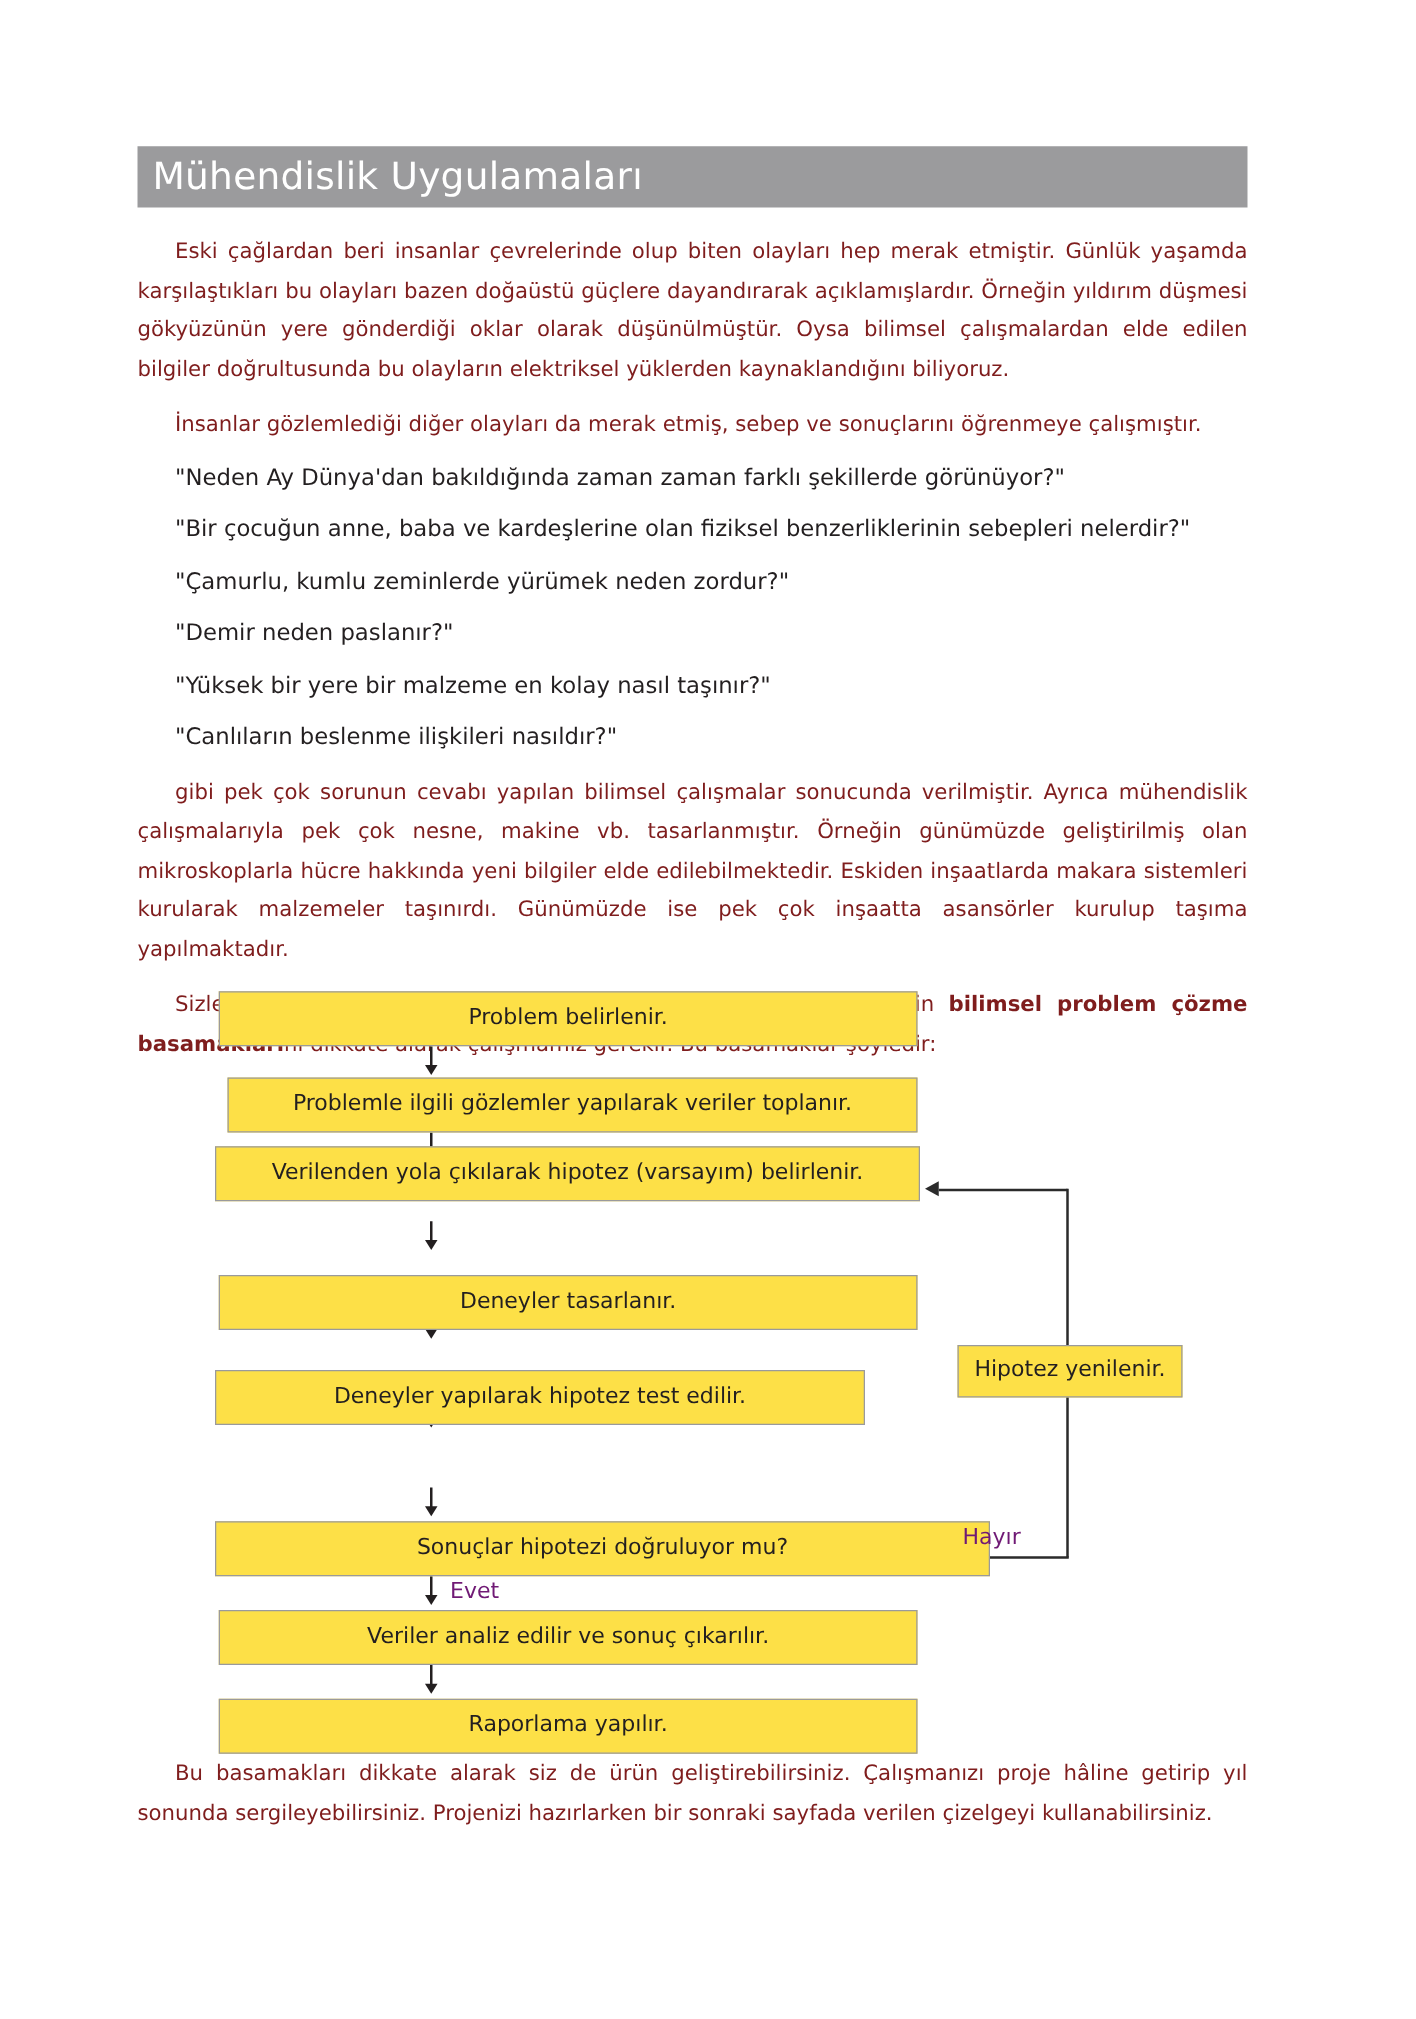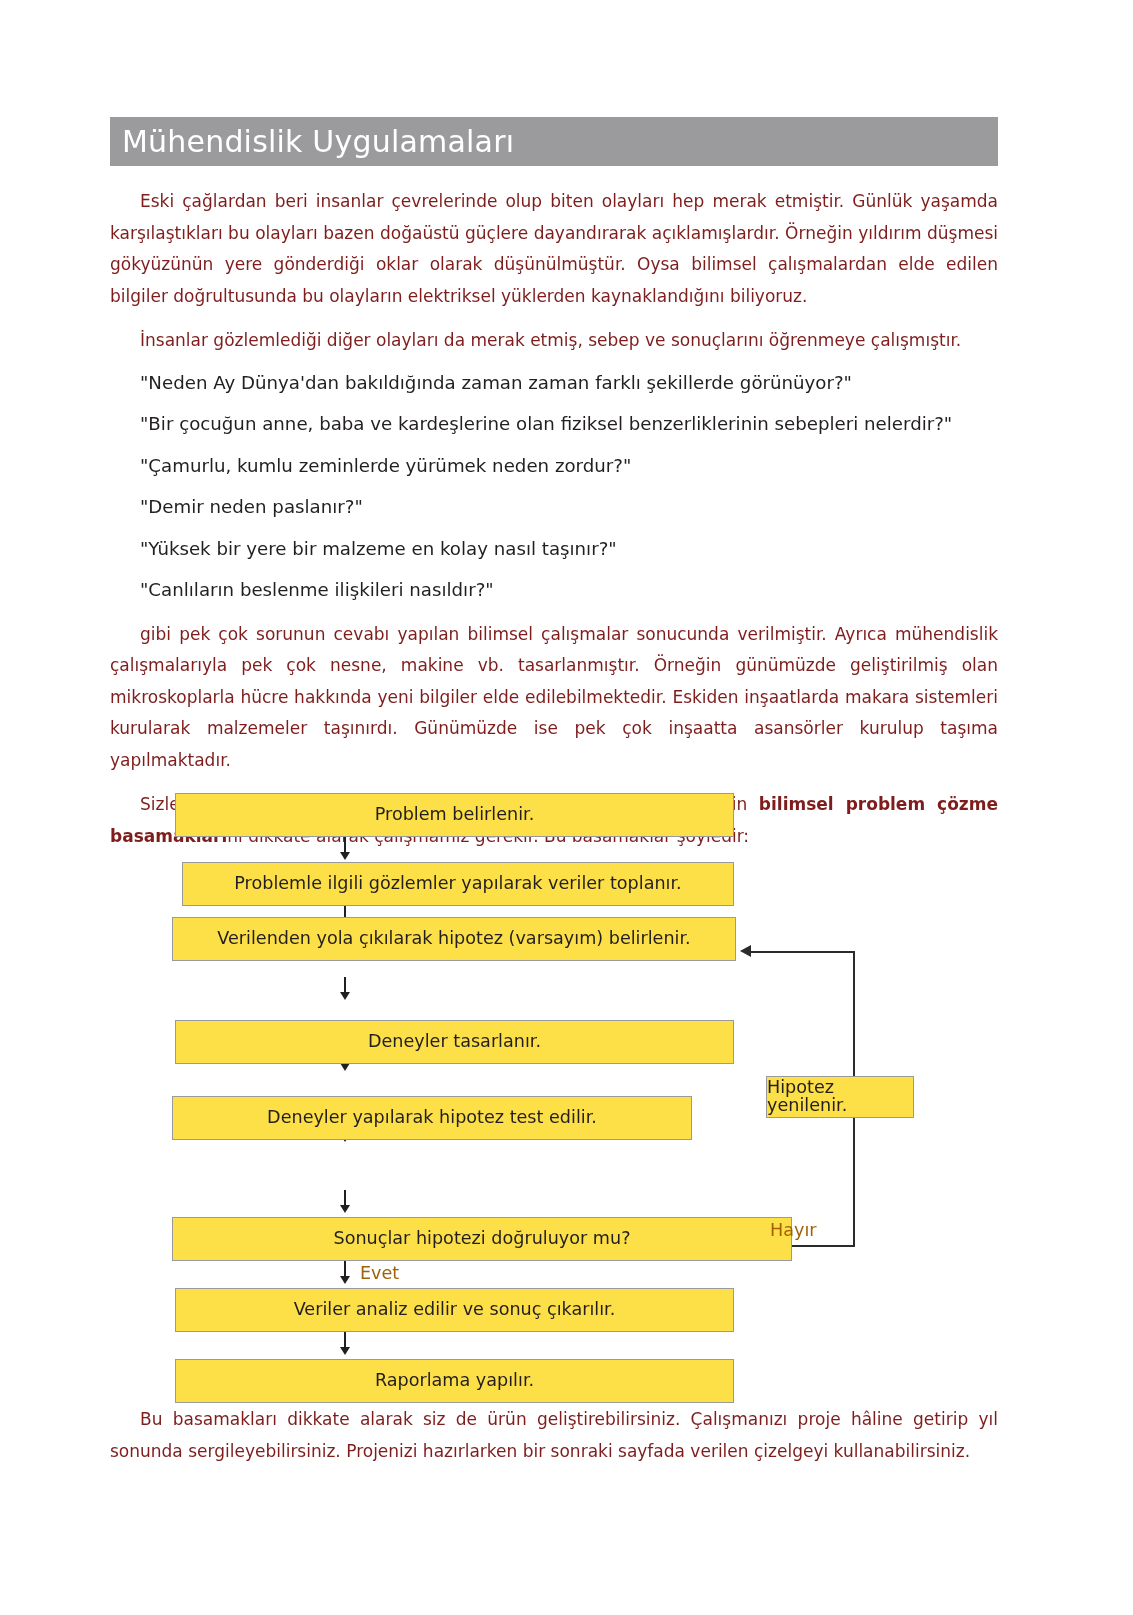--- a/index.html
+++ b/index.html
@@ -132,21 +132,21 @@
     width: 0; height: 0;
     border-top: 6px solid transparent;
     border-bottom: 6px solid transparent;
     border-right: 11px solid #2b2b2b;
     z-index: 1;
   }
 
   .flabel {
     position: absolute;
     font-size: 17.6px;
-    color: #a16207;
+    color: #701a75;
     z-index: 4;
     white-space: nowrap;
     text-align: right;
   }
 
   
   .closing {
     position: absolute;
     left: 110px;
     top: 1404px;
@@ -258,21 +258,21 @@
     <div class="loop-h" style="left:624px; top:452px; width:121px;"></div>
 
     <div class="loop-v" style="left:743px; top:158px; height:295px;"></div>
 
     <div class="loop-h" style="left:641px; top:158px; width:103px;"></div>
 
     <div class="loop-head-left" style="left:630px; top:152px;"></div>
 
     <div class="flabel" style="left:660px; top:427px;">Hayır</div>
 
-    <div class="fbox" style="left:656px; top:283px; width:148px; height:42px;">
+    <div class="fbox" style="left:656px; top:283px; width:180px; height:42px;">
       <span>Hipotez yenilenir.</span>
     </div>
 
   </div>
 
   <div class="closing">
     <p class="para indent">Bu basamakları dikkate alarak siz de ürün geliştirebilirsiniz. Çalışmanızı proje hâline getirip yıl sonunda sergileyebilirsiniz. Projenizi hazırlarken bir sonraki sayfada verilen çizelgeyi kullanabilirsiniz.</p>
   </div>
 
 

